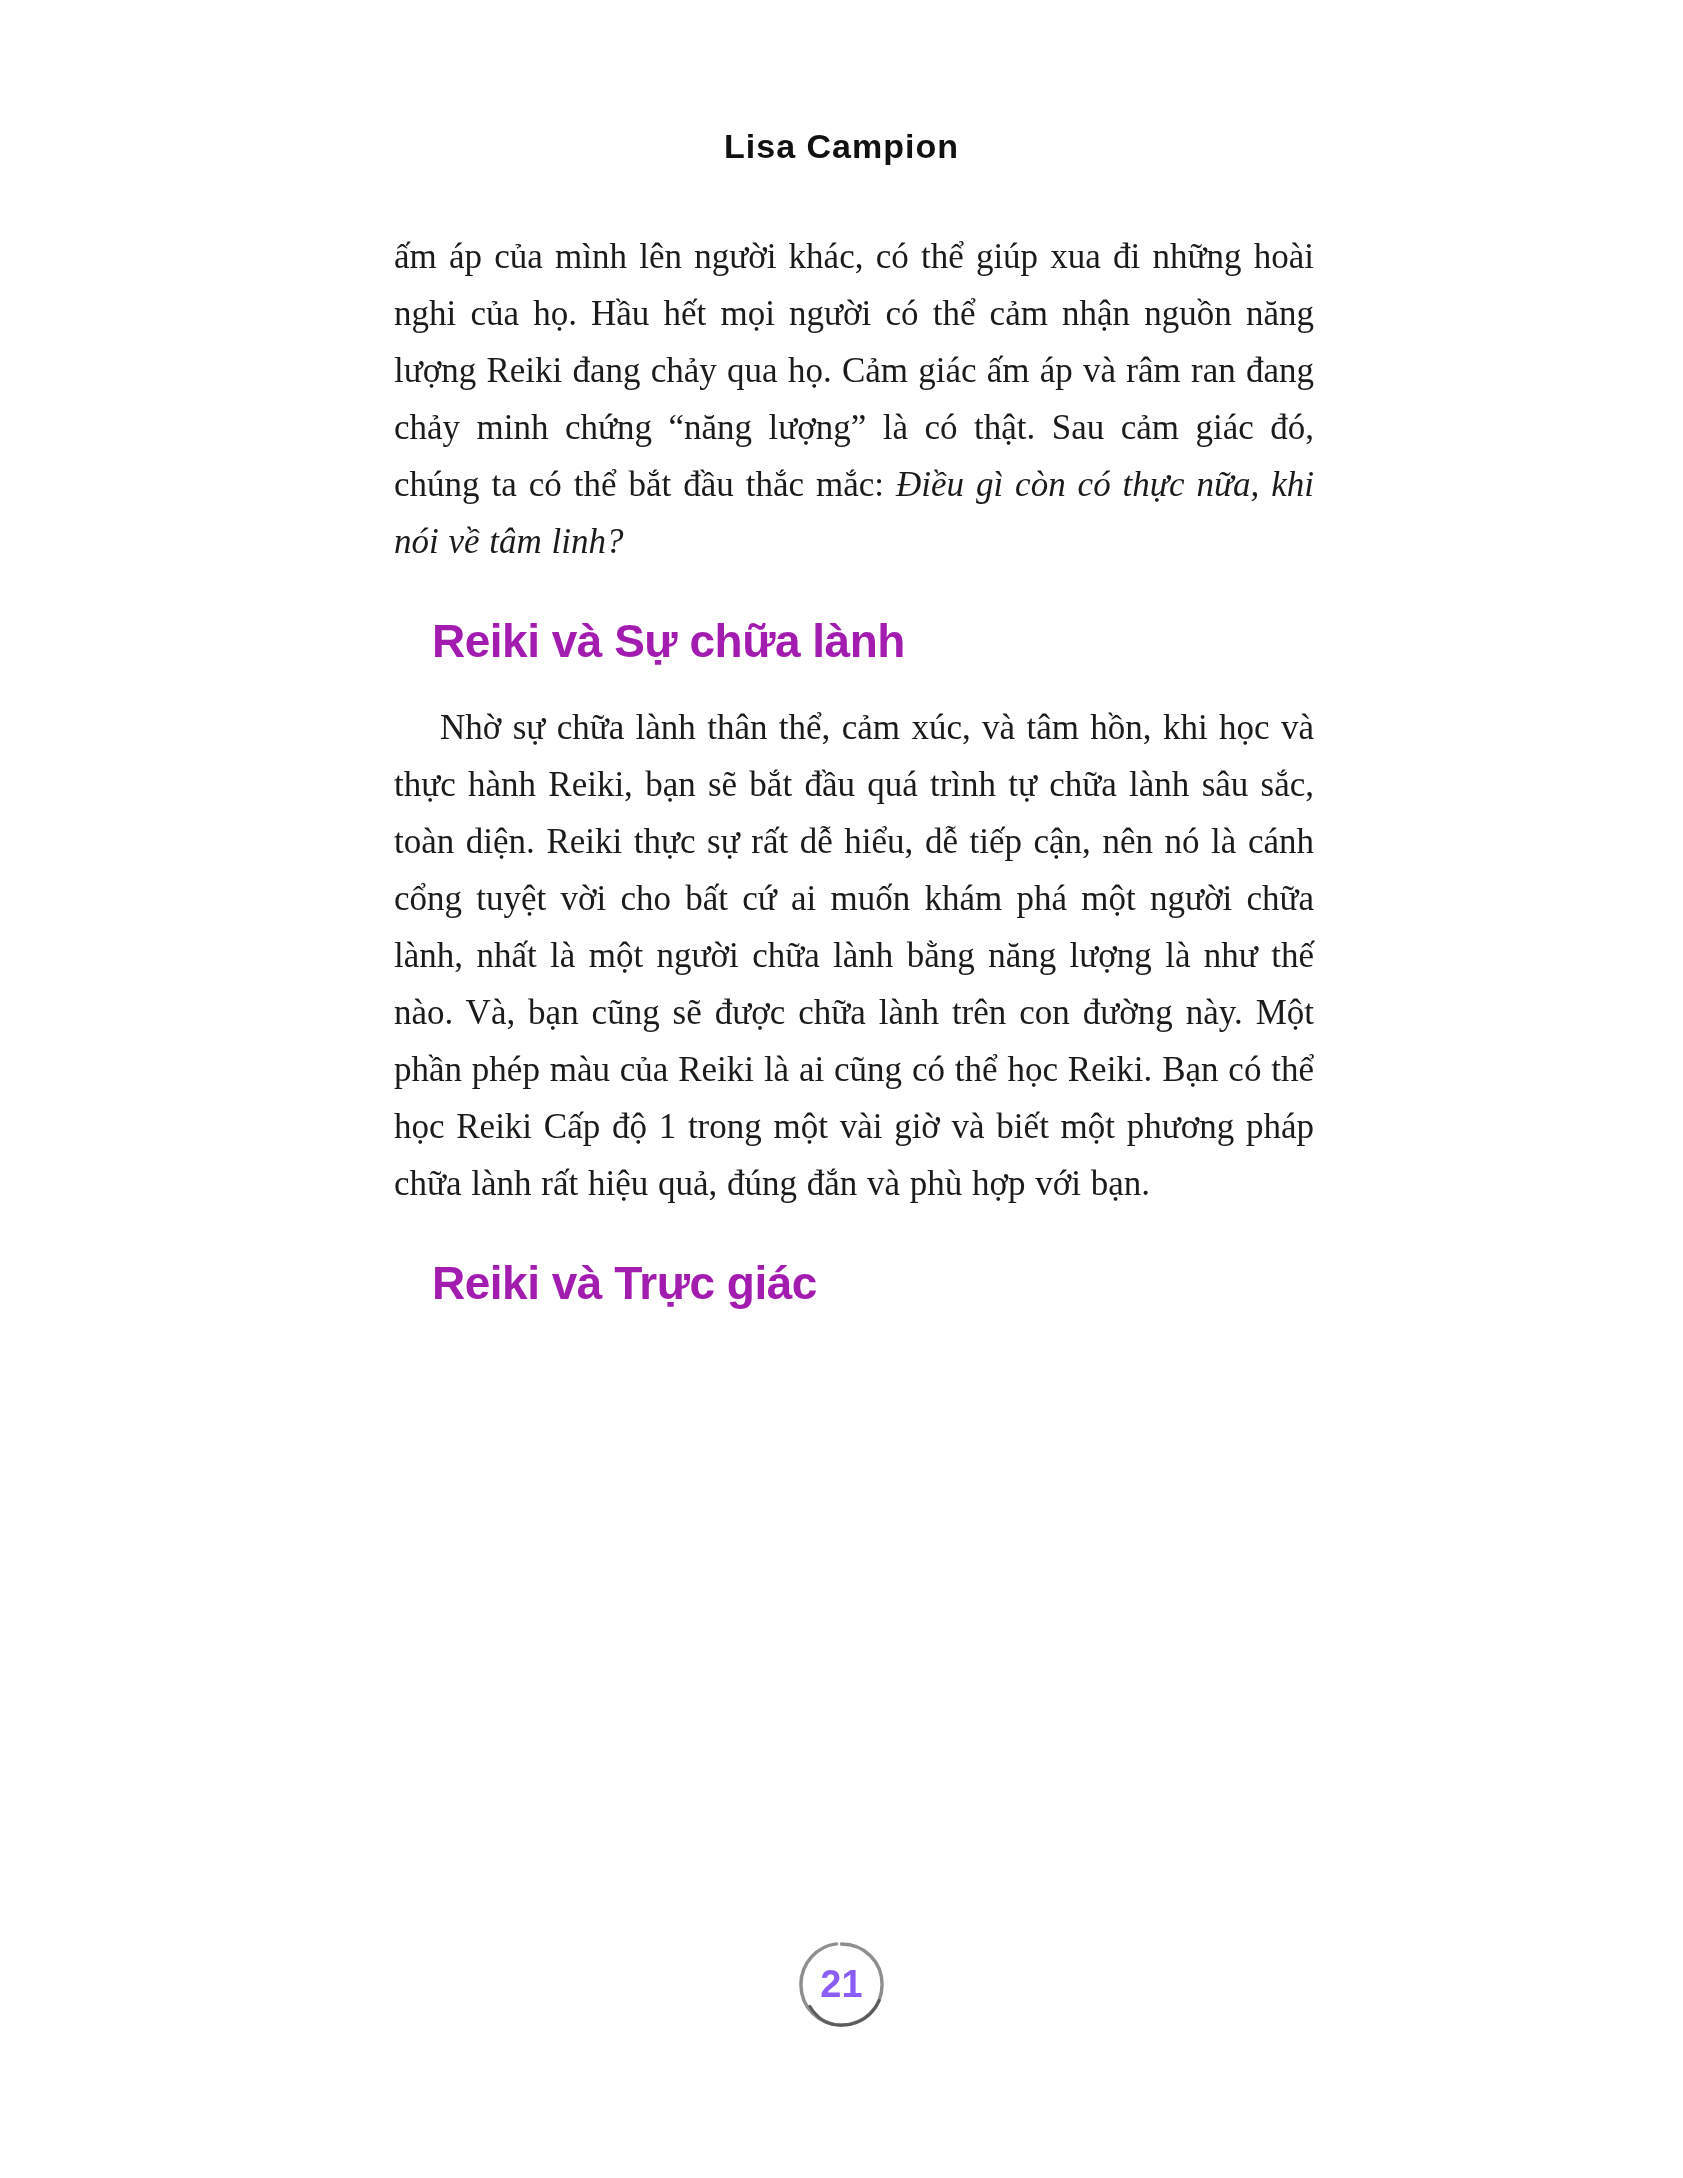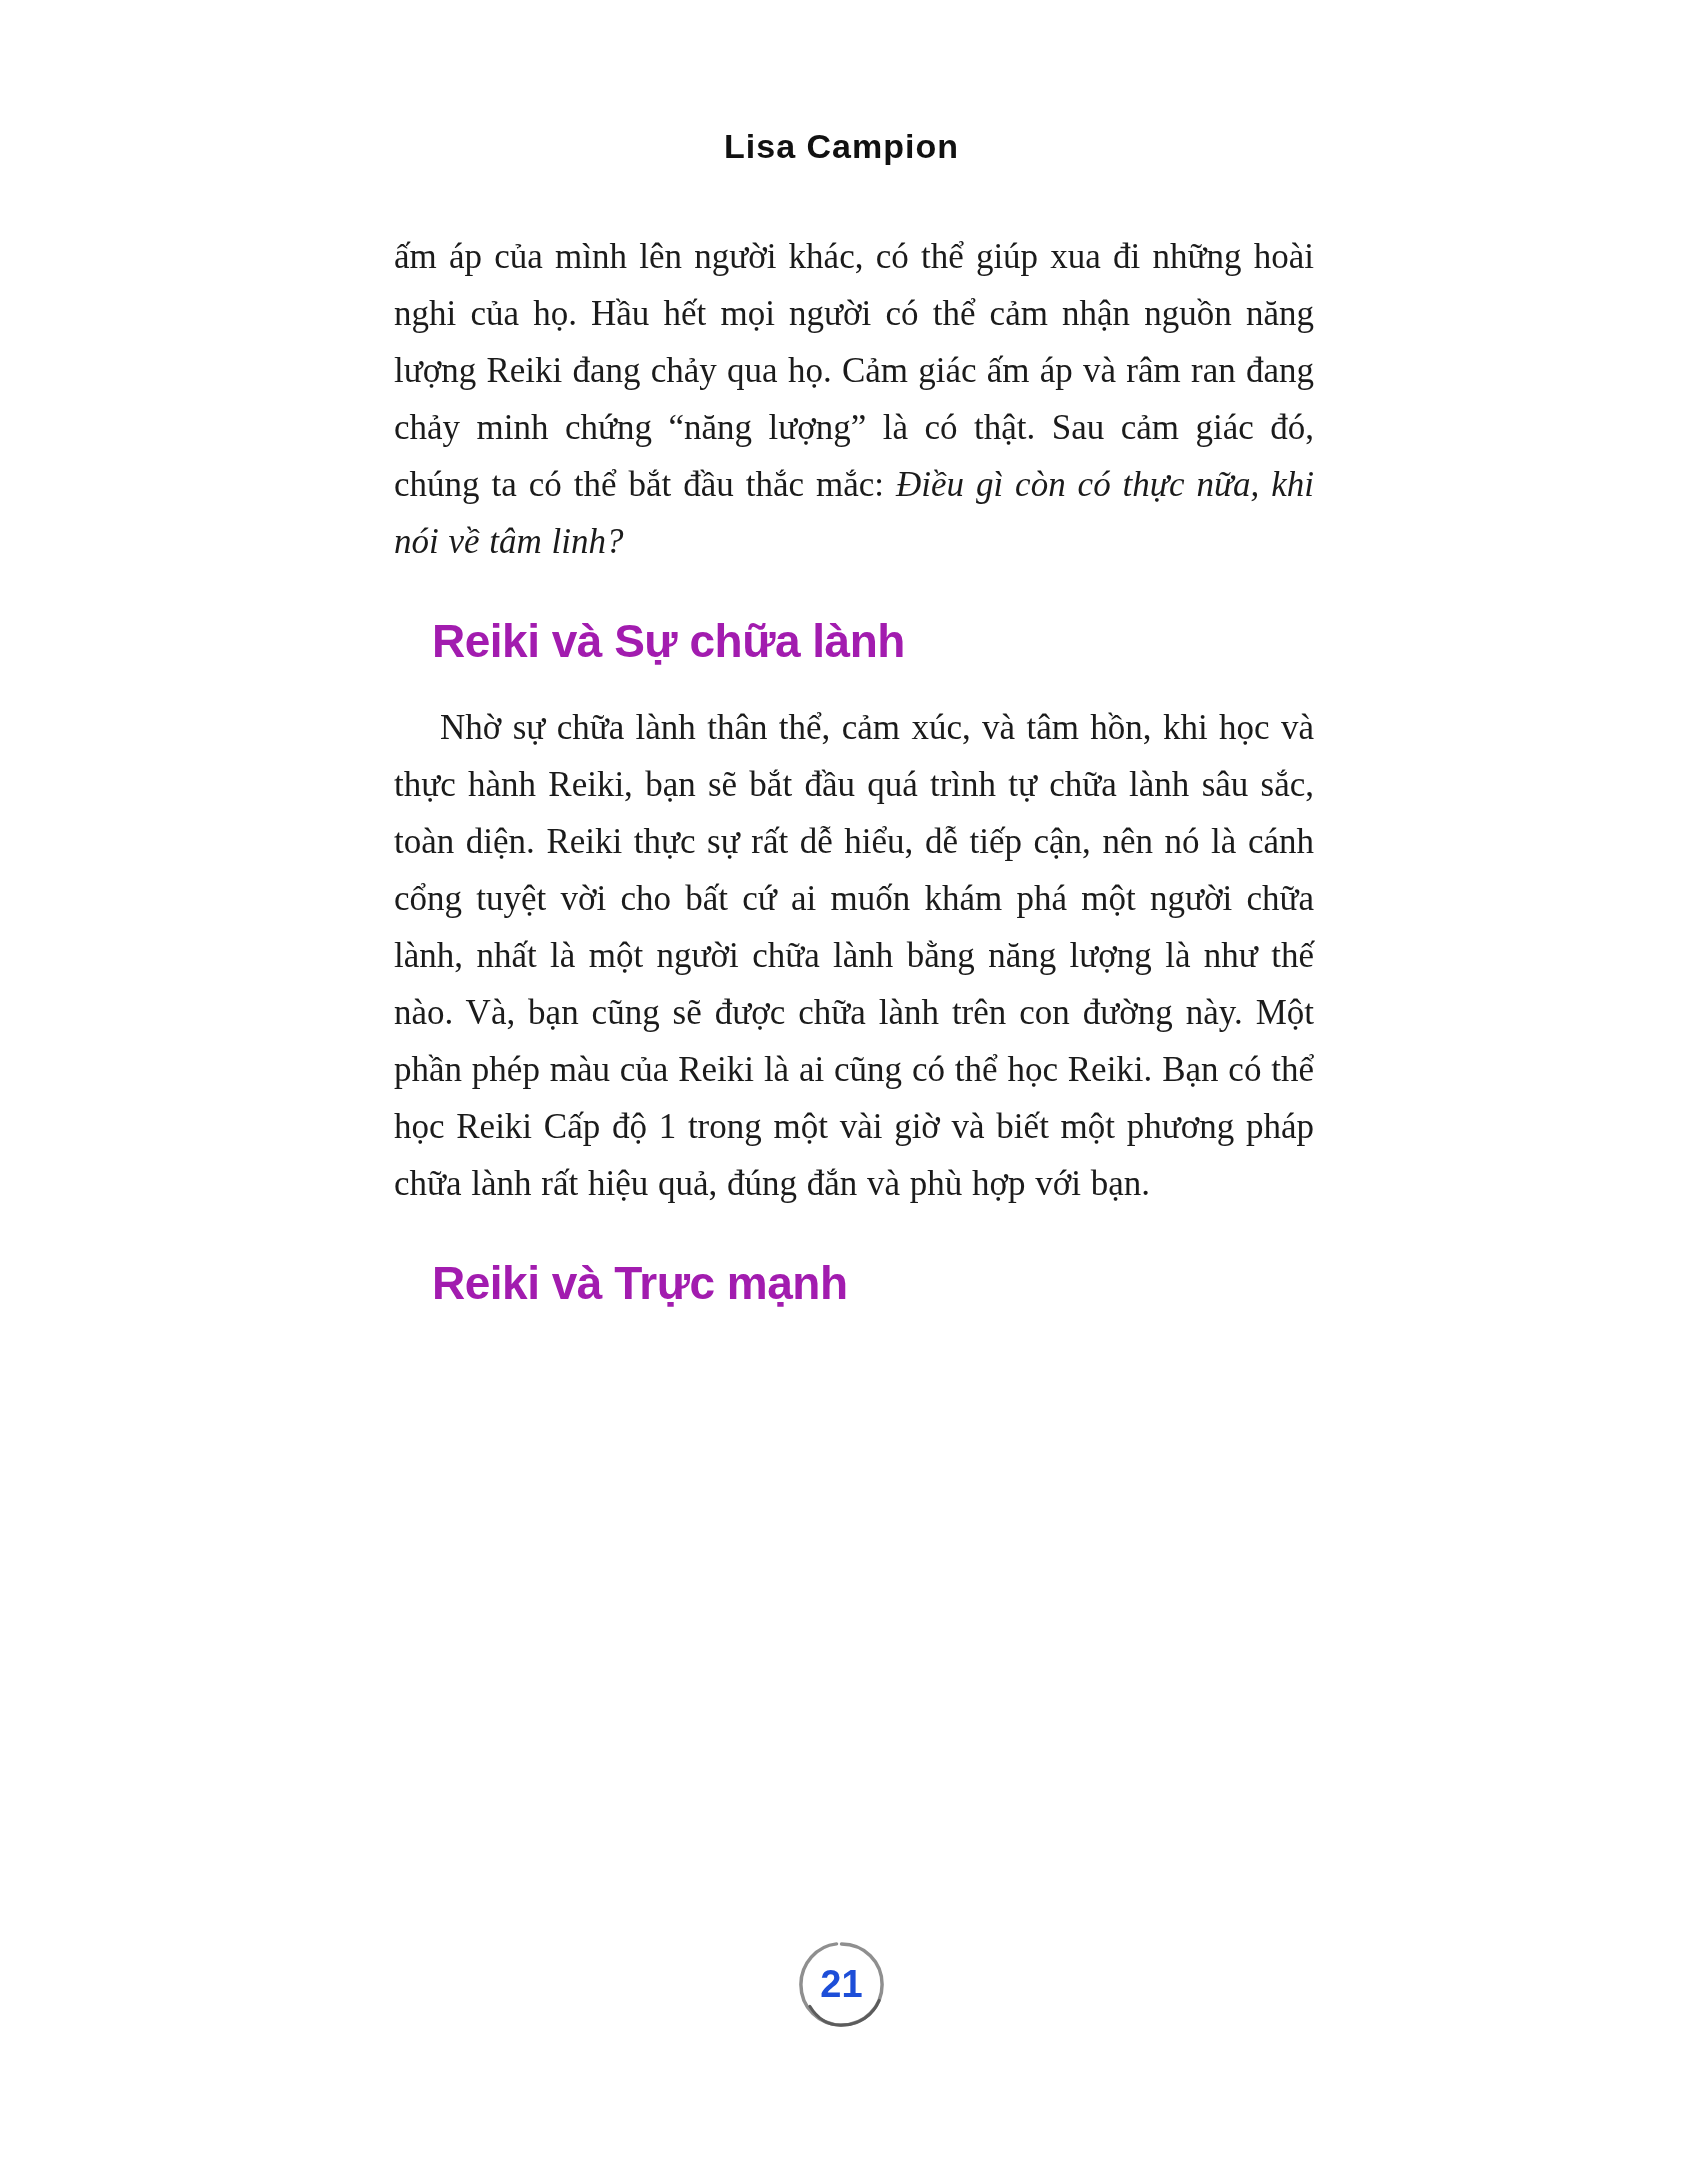--- a/index.html
+++ b/index.html
@@ -82,39 +82,39 @@
     top: 0;
     left: 0;
     width: 103px;
     height: 103px;
     display: flex;
     align-items: center;
     justify-content: center;
     font-family: "Liberation Sans", "DejaVu Sans", sans-serif;
     font-weight: 700;
     font-size: 38px;
-    color: #1d4ed8;
+    color: #8b5cf6;
   }
 </style>
 </head>
 <body>
 
 <div class="page">
 
   <header class="running-head">Lisa Campion</header>
 
   <main class="content">
 
     <p class="body-par no-indent"><span>ấm áp của mình lên người khác, có thể giúp xua đi những hoài nghi của họ. Hầu hết mọi người có thể cảm nhận nguồn năng lượng Reiki đang chảy qua họ. Cảm giác ấm áp và râm ran đang chảy minh chứng “năng lượng” là có thật. Sau cảm giác đó, chúng ta có thể bắt đầu thắc mắc: </span><em>Điều gì còn có thực nữa, khi nói về tâm linh?</em></p>
 
     <h2 class="section-heading">Reiki và Sự chữa lành</h2>
 
     <p class="body-par">Nhờ sự chữa lành thân thể, cảm xúc, và tâm hồn, khi học và thực hành Reiki, bạn sẽ bắt đầu quá trình tự chữa lành sâu sắc, toàn diện. Reiki thực sự rất dễ hiểu, dễ tiếp cận, nên nó là cánh cổng tuyệt vời cho bất cứ ai muốn khám phá một người chữa lành, nhất là một người chữa lành bằng năng lượng là như thế nào. Và, bạn cũng sẽ được chữa lành trên con đường này. Một phần phép màu của Reiki là ai cũng có thể học Reiki. Bạn có thể học Reiki Cấp độ 1 trong một vài giờ và biết một phương pháp chữa lành rất hiệu quả, đúng đắn và phù hợp với bạn.</p>
 
-    <h2 class="section-heading">Reiki và Trực mạnh</h2>
+    <h2 class="section-heading">Reiki và Trực giác</h2>
 
 
   </main>
 
   <footer class="page-footer">
     <div class="page-number-wrap">
       <svg width="103" height="103" viewBox="0 0 104 104" aria-hidden="true">
 
         <path d="M 52 11
                  C 75 11, 93 29, 93 52

